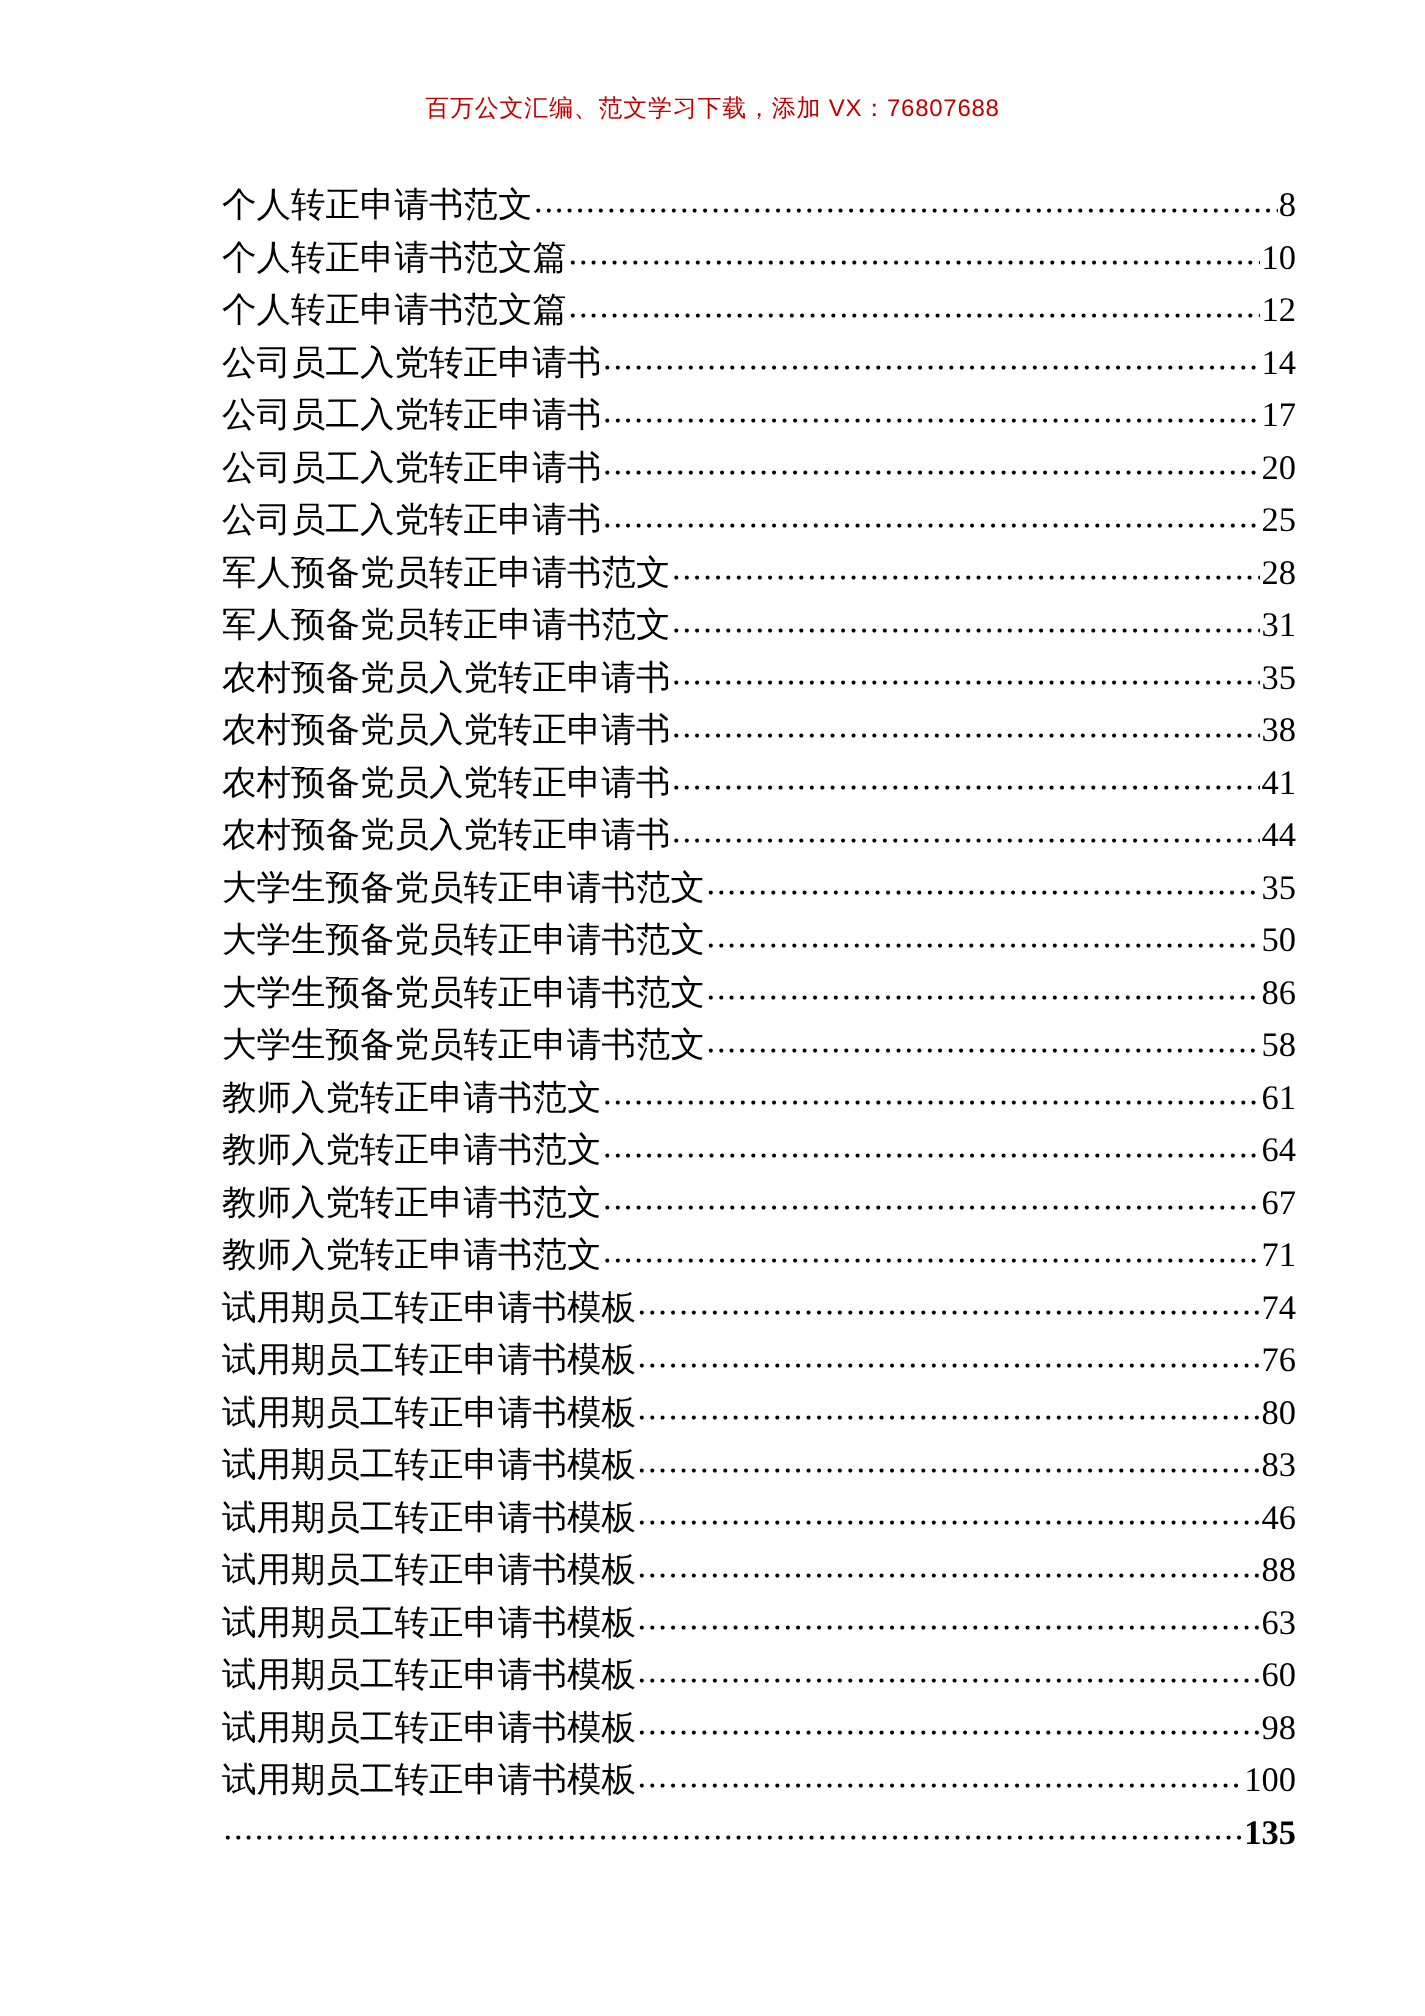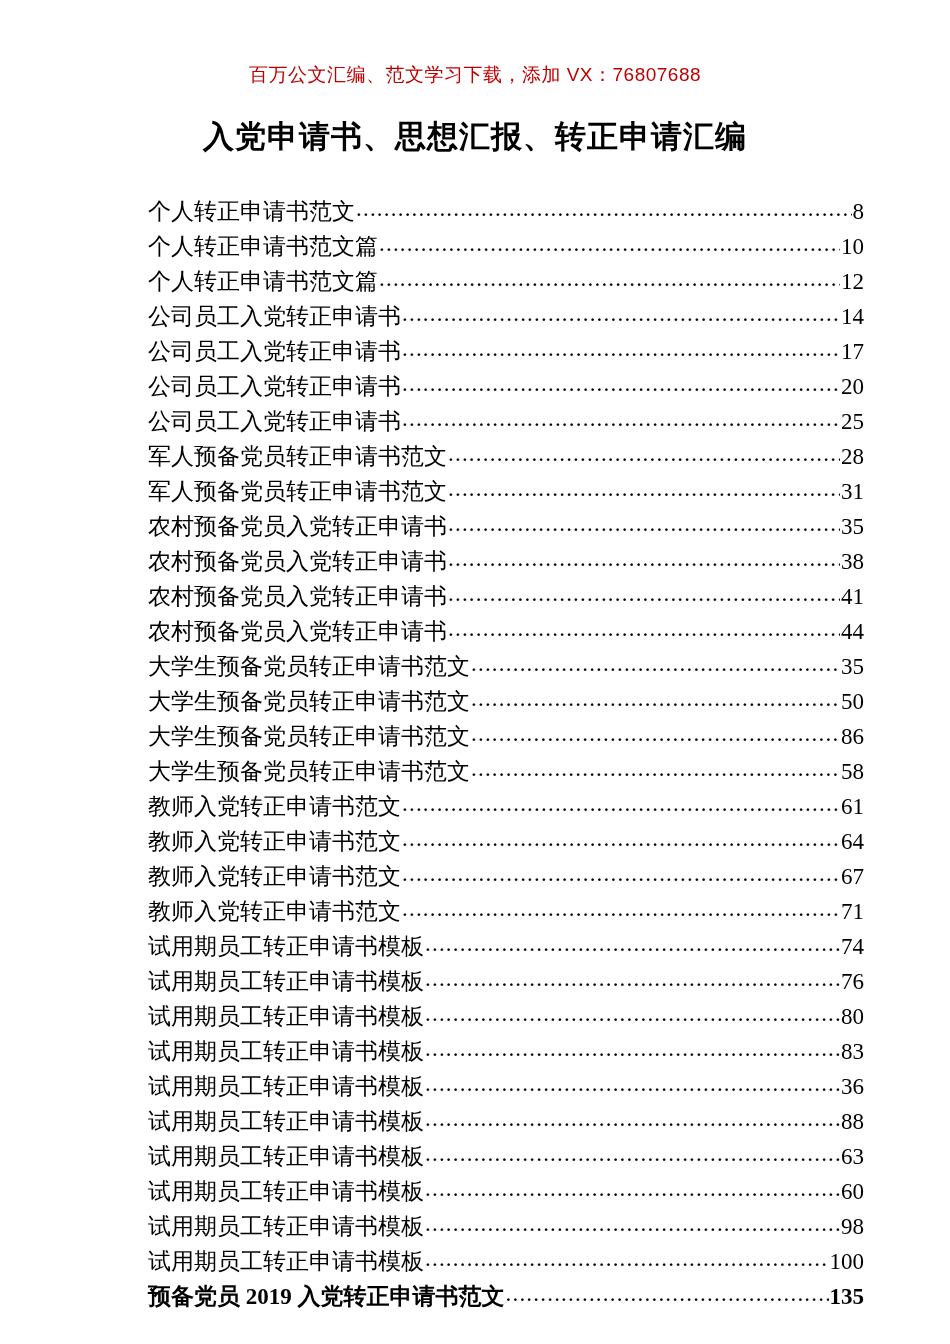--- a/index.html
+++ b/index.html
@@ -19,21 +19,21 @@
     width: 950px;
     height: 1344px;
     box-sizing: border-box;
     padding: 0;
     position: relative;
   }
   .banner {
     text-align: center;
     color: #c00000;
     font-family: "Liberation Sans", "DejaVu Sans", sans-serif;
-    font-size: 19px;
+    font-size: 16px;
     font-weight: 500;
     letter-spacing: 0.5px;
     margin-top: 62px;
   }
   .doc-title {
     text-align: center;
     font-family: "Liberation Serif", "DejaVu Serif", serif;
     font-weight: bold;
     font-size: 31px;
     letter-spacing: 1px;
@@ -80,21 +80,20 @@
     overflow: hidden;
   }
 </style>
 </head>
 <body>
 
 <div class="page">
 
   <div class="banner">百万公文汇编、范文学习下载，添加 VX：76807688</div>
 
-  <div class="doc-title">入党申请书、思想汇报、转正申请汇编</div>
 
   <div class="toc">
       <div class="toc-entry">
         <span class="t-label">个人转正申请书范文</span>
         <span class="t-dots">
           <span class="dots-inner">........................................................................................................................................................................................................</span>
         </span>
         <span class="t-page">8</span>
       </div>
       <div class="toc-entry">
@@ -263,21 +262,21 @@
         <span class="t-dots">
           <span class="dots-inner">........................................................................................................................................................................................................</span>
         </span>
         <span class="t-page">83</span>
       </div>
       <div class="toc-entry">
         <span class="t-label">试用期员工转正申请书模板</span>
         <span class="t-dots">
           <span class="dots-inner">........................................................................................................................................................................................................</span>
         </span>
-        <span class="t-page">36</span>
+        <span class="t-page">46</span>
       </div>
       <div class="toc-entry">
         <span class="t-label">试用期员工转正申请书模板</span>
         <span class="t-dots">
           <span class="dots-inner">........................................................................................................................................................................................................</span>
         </span>
         <span class="t-page">88</span>
       </div>
       <div class="toc-entry">
         <span class="t-label">试用期员工转正申请书模板</span>
@@ -301,21 +300,20 @@
         <span class="t-page">98</span>
       </div>
       <div class="toc-entry">
         <span class="t-label">试用期员工转正申请书模板</span>
         <span class="t-dots">
           <span class="dots-inner">........................................................................................................................................................................................................</span>
         </span>
         <span class="t-page">100</span>
       </div>
       <div class="toc-entry bold">
-        <span class="t-label">预备党员 2019 入党转正申请书范文</span>
         <span class="t-dots">
           <span class="dots-inner">........................................................................................................................................................................................................</span>
         </span>
         <span class="t-page">135</span>
       </div>
     </div>
 
 </div>
 
 </body></html>

